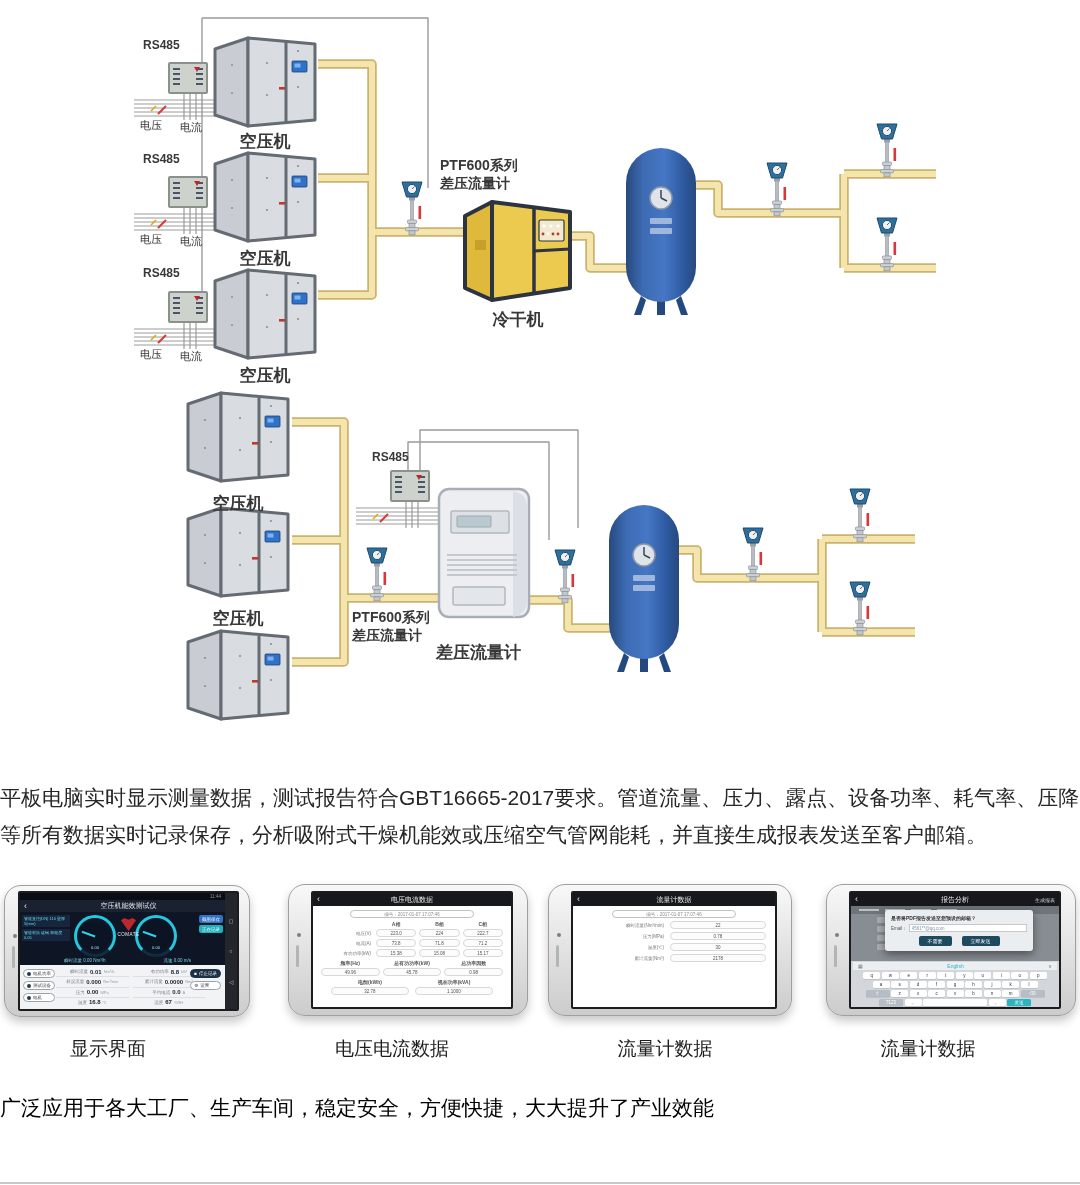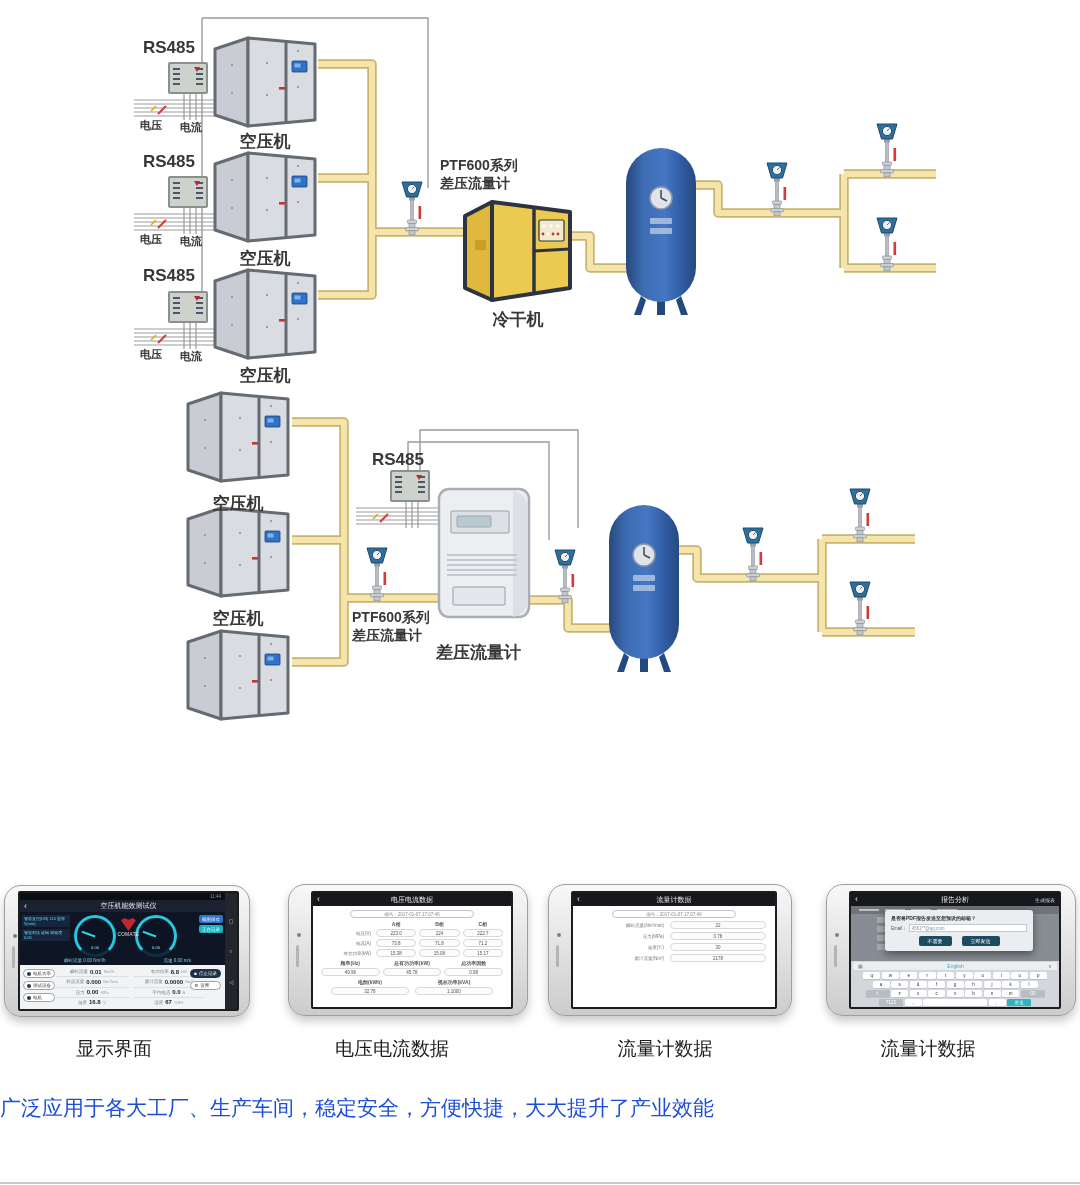--- a/index.html
+++ b/index.html
@@ -2,23 +2,23 @@
 <html><head>
 <meta charset="utf-8">
 <style>
 *{margin:0;padding:0;box-sizing:border-box}
 html,body{background:#fff}
 body{font-family:"Liberation Sans",sans-serif}
 #stage{position:relative;width:1080px;height:1185px;background:#fff;overflow:hidden}
 .abs{position:absolute}
 #piping{position:absolute;left:0;top:0}
 .lbl{position:absolute;color:#383838;font-weight:700;white-space:nowrap}
-.lbl-rs{font-size:17px}
+.lbl-rs{font-size:12px}
 .lbl-eq{font-size:17px;text-align:center}
-.lbl-sm{font-size:11px;font-weight:700}
+.lbl-sm{font-size:11px;font-weight:400}
 .lbl-pt{font-size:14px;line-height:1.3;white-space:nowrap}
 .rs485{position:absolute;width:40px;height:32px;background:#cdd2cd;border:2px solid #8a918a;border-radius:2px}
 .rs485 i{position:absolute;top:4px;bottom:4px;width:7px;background:repeating-linear-gradient(#4a5568 0 2px,transparent 2px 5px)}
 .rs485 i.l{left:3px}.rs485 i.r{right:3px}
 .rs485 b{position:absolute;right:6px;top:3px;width:0;height:0;border-left:3px solid transparent;border-right:3px solid transparent;border-top:5px solid #c0272d}
 
 .phone{position:absolute;height:132px;border-radius:17px;background:linear-gradient(180deg,#f8f8f8,#cccccc);border:1px solid #9f9f9f;box-shadow:0 5px 10px rgba(0,0,0,.22)}
 .cam{position:absolute;left:8px;top:48px;width:4px;height:4px;border-radius:50%;background:#7c8086}
 .slit{position:absolute;left:7px;top:60px;width:3px;height:22px;border-radius:2px;background:#b2b5b8}
 .scr{position:absolute;overflow:hidden;background:#fff;border:2px solid #1b1c20;border-radius:2px}
@@ -80,21 +80,21 @@
 .kb-top .mid{color:#2bb3c0}
 .krow{display:flex;justify-content:center;gap:1.5px;margin-top:1.5px}
 .key{width:17px;height:7.5px;background:#fff;border-radius:1.5px;box-shadow:0 .5px 0 #aab0b5;font-size:4.5px;color:#333;display:flex;align-items:center;justify-content:center}
 .key.sp{background:#b6bdc4;color:#fff}
 .key.wide{width:24px}
 .key.space{width:64px}
 .key.send{width:24px;background:#2bb3c0;color:#fff}
 
 .caption{position:absolute;top:1036px;font-size:19px;color:#1d1d1d;transform:translateX(-50%);white-space:nowrap}
 #para{position:absolute;left:0;top:780px;width:1080px;font-size:21px;line-height:1.76;color:#262626}
-#foot{position:absolute;left:0;top:1094px;width:1080px;font-size:21px;color:#1d4ed8}
+#foot{position:absolute;left:0;top:1094px;width:1080px;font-size:21px;color:#000000}
 #bline{position:absolute;left:0;top:1182px;width:1080px;height:2px;background:#c9c9c9}
 </style>
 </head>
 <body>
 
 <div id="stage">
   <svg id="piping" width="1080" height="770">
       <path d="M134,100 H222" stroke="#9b9b9b" stroke-width="1.2" fill="none" stroke-linejoin="round"></path>
       <path d="M134,104 H222" stroke="#9b9b9b" stroke-width="1.2" fill="none" stroke-linejoin="round"></path>
       <path d="M134,108 H222" stroke="#9b9b9b" stroke-width="1.2" fill="none" stroke-linejoin="round"></path>
@@ -474,20 +474,21 @@
         <span style="display:block">差压流量计</span>
       </div>
       <div class="lbl lbl-pt" style="left: 352px; top: 608px;">
         <span style="display:block">PTF600系列</span>
         <span style="display:block">差压流量计</span>
       </div>
       <div class="lbl lbl-eq" style="left: 462px; top: 308px; width: 112px;">冷干机</div>
       <div class="lbl lbl-eq" style="left: 436px; top: 641px; text-align: left;">差压流量计</div>
     </div>
 
+  <p id="para">平板电脑实时显示测量数据，测试报告符合GBT16665-2017要求。管道流量、压力、露点、设备功率、耗气率、压降等所有数据实时记录保存，分析吸附式干燥机能效或压缩空气管网能耗，并直接生成报表发送至客户邮箱。</p>
 
   <div class="phone" style="left:4px;top:885px;width:246px">
     <div class="cam"></div>
     <div class="slit"></div>
     <div class="scr p1s" style="left:13px;right:10px;top:5px;bottom:5px">
       <div class="p1-status">11:44</div>
       <div class="p1-title">
         <span class="bk">‹</span>
         <span>空压机能效测试仪</span>
       </div>
@@ -722,20 +723,20 @@
             <div class="key sp wide">?123</div>
             <div class="key">，</div>
             <div class="key space"></div>
             <div class="key">。</div>
             <div class="key send">发送</div>
           </div>
         </div>
     </div>
   </div>
 
-  <div class="caption" style="left:114px">显示界面</div>
+  <div class="caption" style="left:108px">显示界面</div>
   <div class="caption" style="left:392px">电压电流数据</div>
   <div class="caption" style="left:665px">流量计数据</div>
   <div class="caption" style="left:928px">流量计数据</div>
 
   <p id="foot">广泛应用于各大工厂、生产车间，稳定安全，方便快捷，大大提升了产业效能</p>
   <div id="bline"></div>
 </div>
 
 </body></html>

